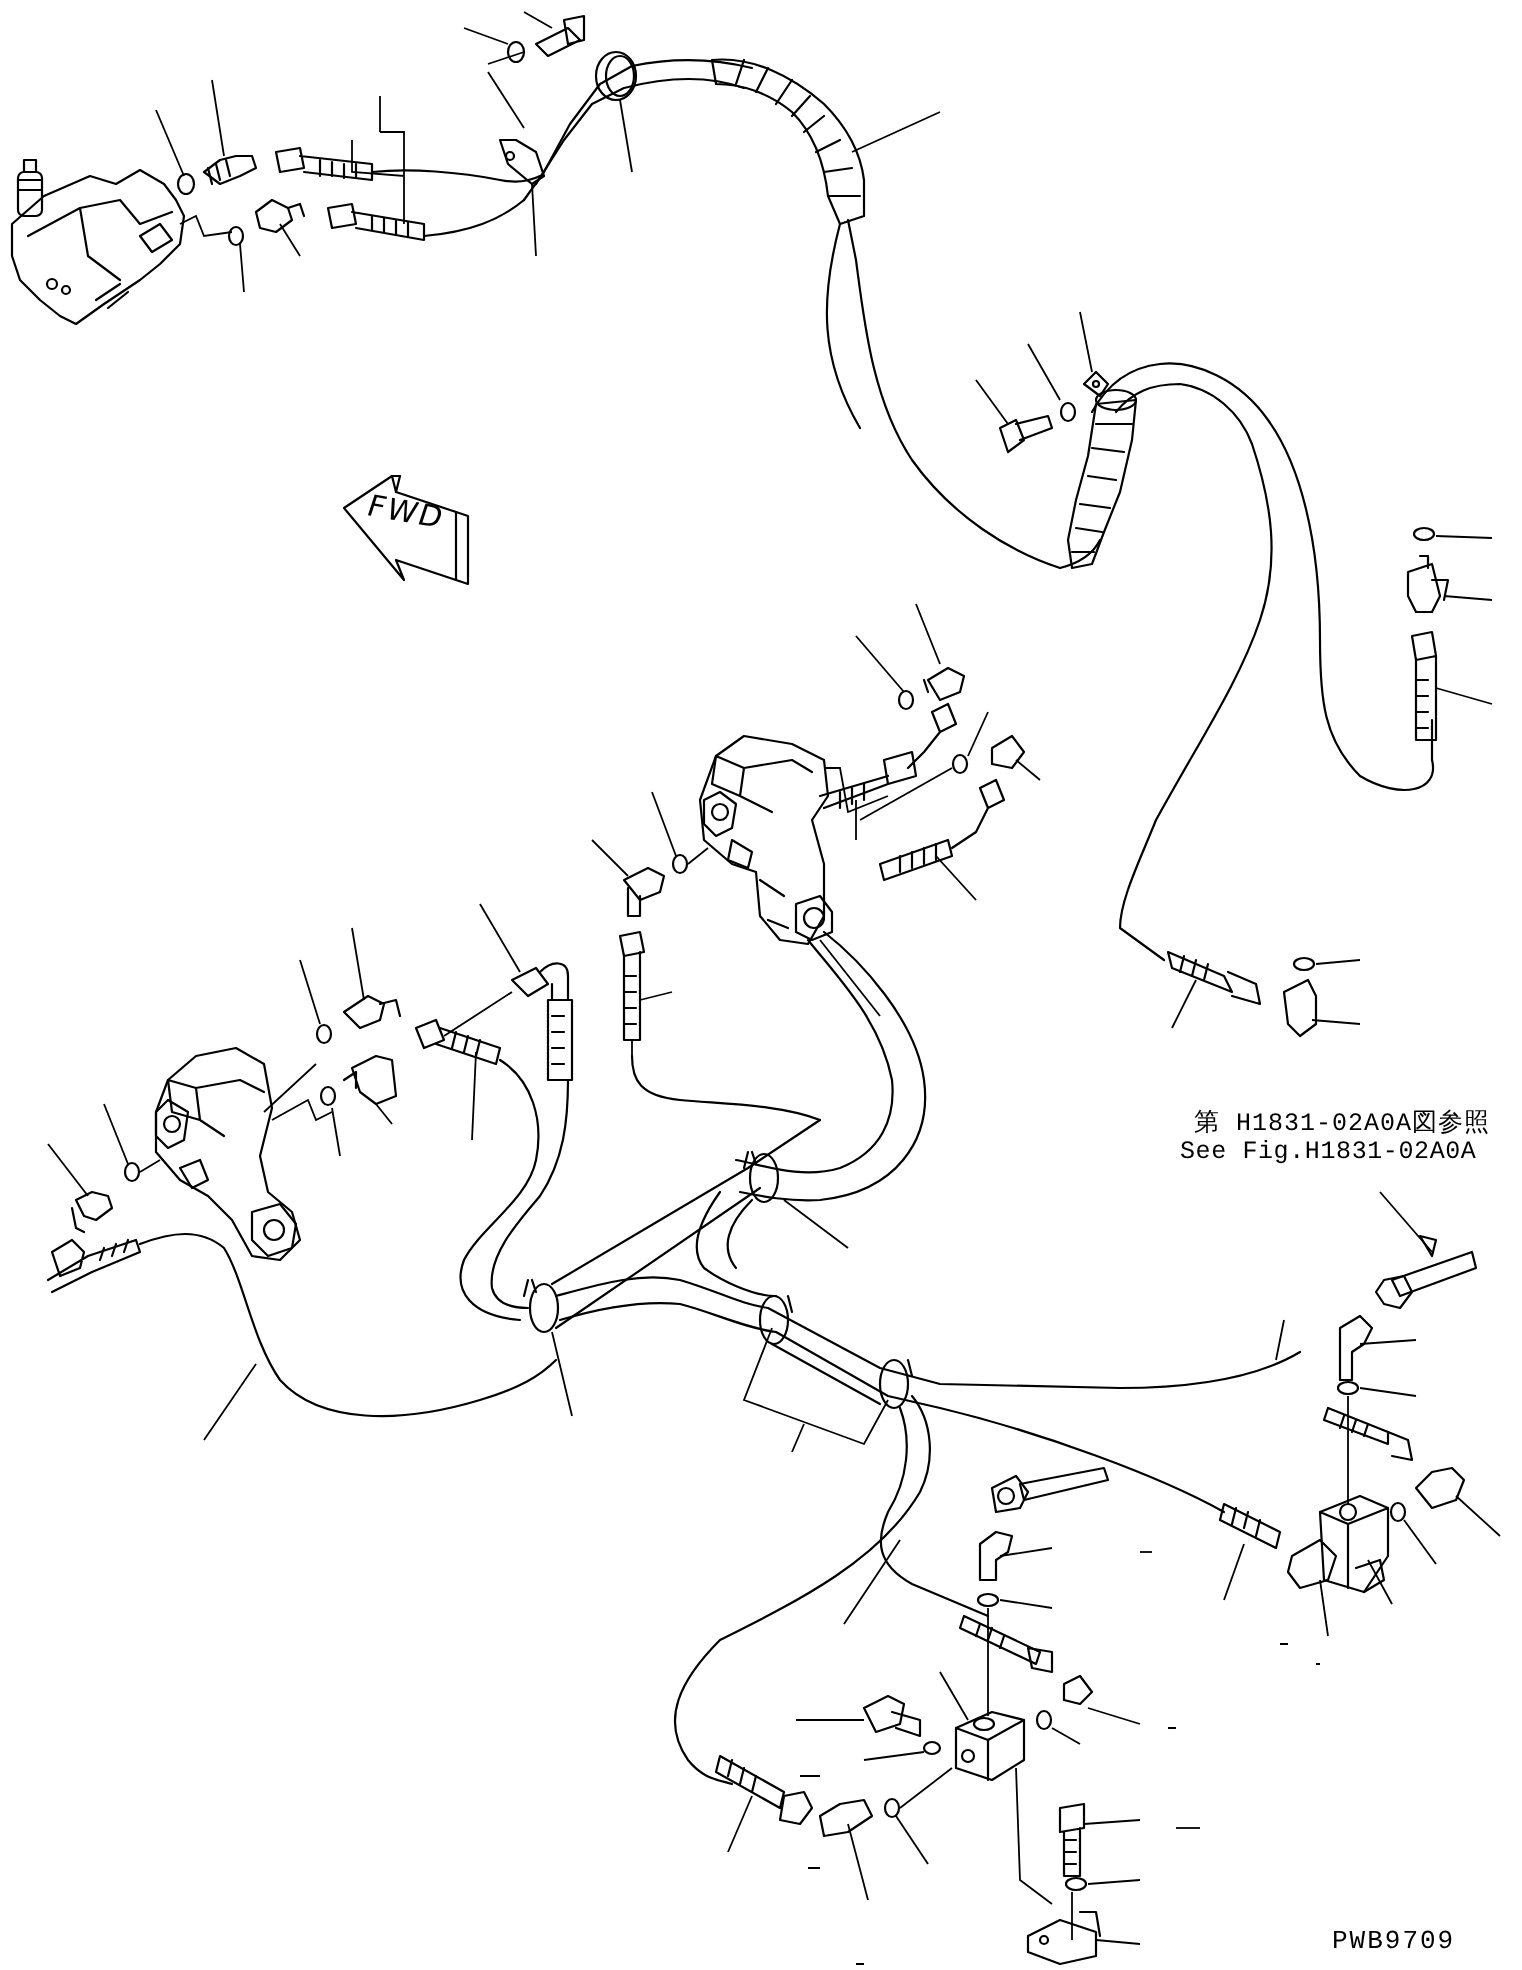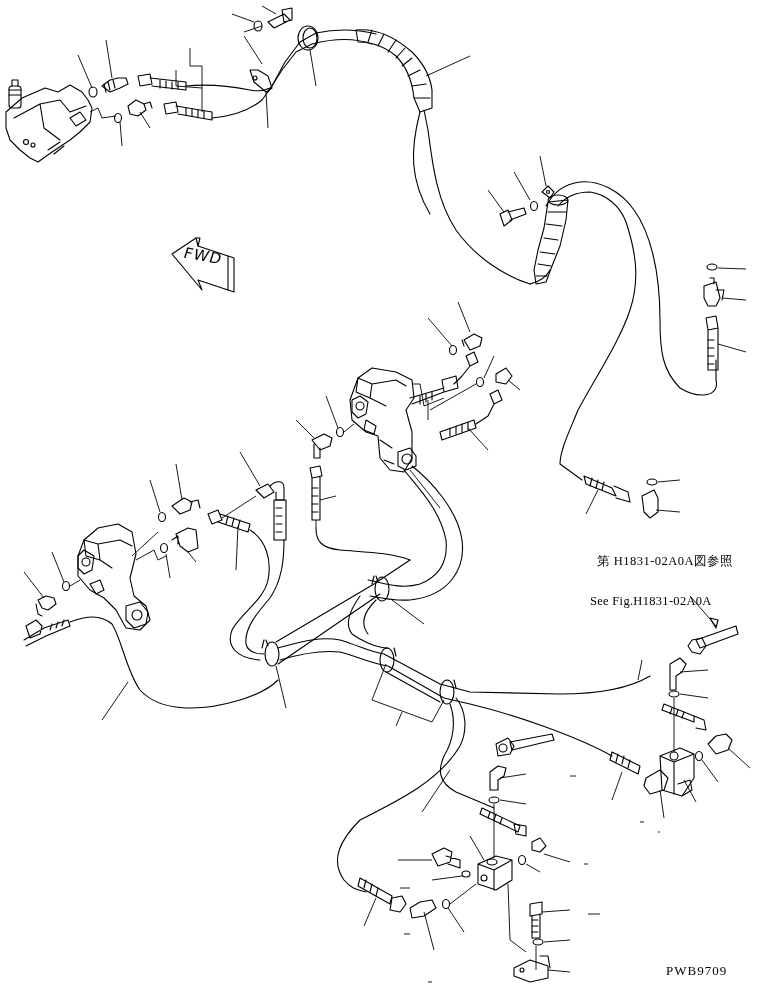--- a/index.html
+++ b/index.html
@@ -2,23 +2,23 @@
 <html><head>
 <meta charset="utf-8">
 <style>
   html, body { margin: 0; padding: 0; background: #ffffff; }
   body { width: 761px; height: 985px; overflow: hidden; position: relative; font-family: "DejaVu Sans Mono", monospace; }
   #canvas { position: absolute; left: 0; top: 0; width: 761px; height: 985px; }
   svg { position: absolute; left: 0; top: 0; }
   .ln { fill: none; stroke: #000; stroke-width: 1.1; stroke-linecap: round; stroke-linejoin: round; }
   .fw { fill: #fff; stroke: #000; stroke-width: 1.1; stroke-linejoin: round; }
   .lead { fill: none; stroke: #000; stroke-width: 0.9; }
-  .txt { position: absolute; color: #000; white-space: pre; font-family: Liberation Serif, serif; }
+  .txt { position: absolute; color: #000; white-space: pre; font-family: Liberation Mono, monospace; }
   #ref-line-1 { left: 597px; top: 553px; font-size: 12.5px; letter-spacing: 0.5px; }
-  #ref-line-2 { left: 590px; top: 569px; font-size: 12.5px; letter-spacing: 0.3px; margin-top: 25px; }
+  #ref-line-2 { left: 590px; top: 569px; font-size: 12.5px; letter-spacing: 0.3px; }
   #drawing-code { left: 666px; top: 963px; font-size: 13px; letter-spacing: 1px; }
   #fwd-label { position: absolute; left: 184px; top: 247px; font-size: 15px; font-family: "DejaVu Sans", sans-serif; transform: rotate(18deg) skewY(-8deg); letter-spacing: 1px; }
 </style>
 </head>
 <body>
 
 <div id="canvas">
 <svg width="761" height="985" viewBox="0 0 761 985">
 
   <g>

